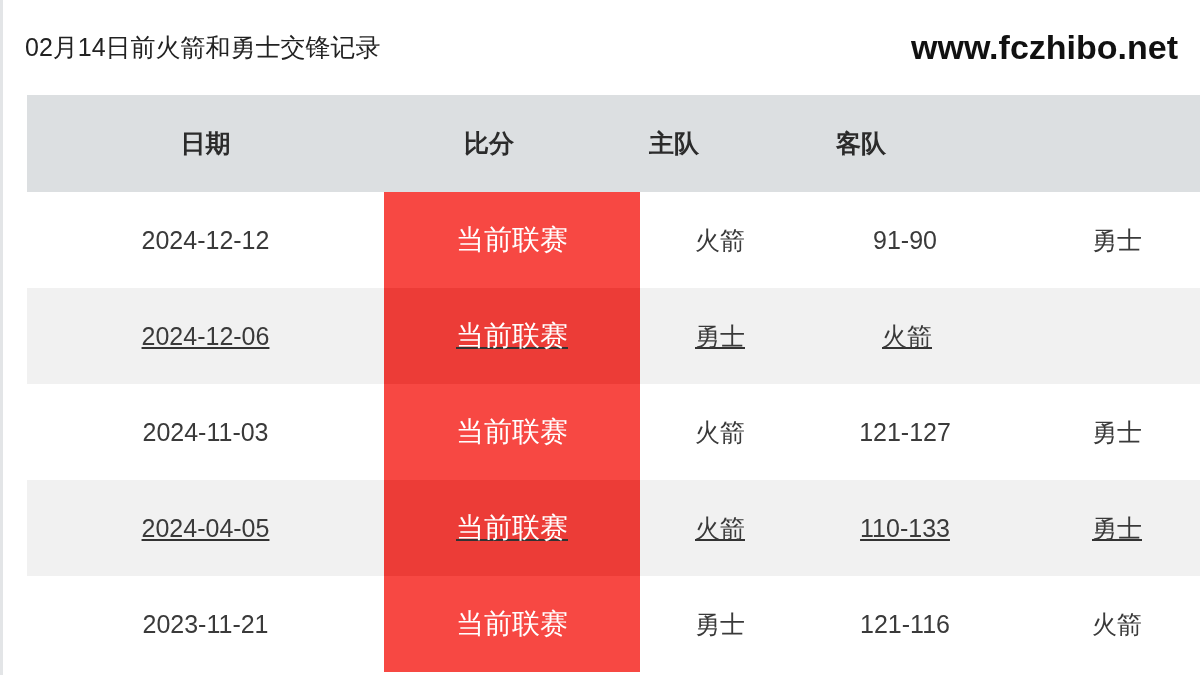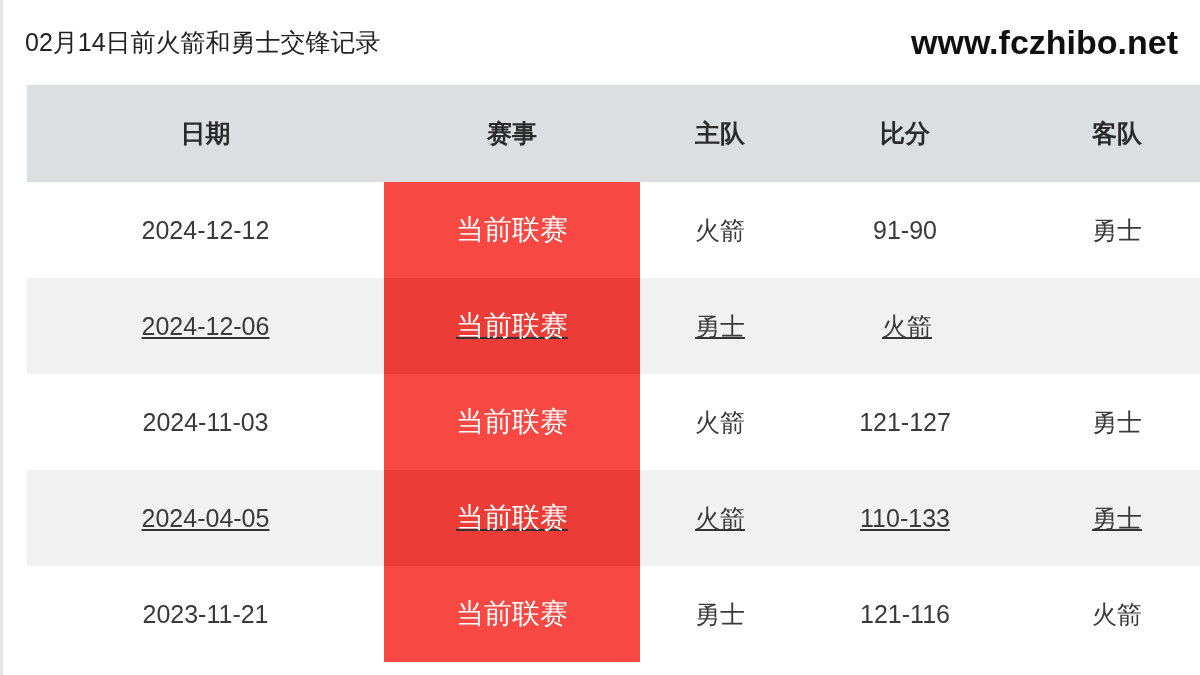--- a/index.html
+++ b/index.html
@@ -20,21 +20,21 @@
     width: 1200px;
     height: 675px;
     box-sizing: border-box;
     border-left: 3px solid #e3e5e7;
     background: #ffffff;
   }
 
   
   .titlebar {
     position: relative;
-    height: 85px;
+    height: 95px;
     box-sizing: border-box;
     display: flex;
     align-items: center;
     justify-content: space-between;
     padding: 0 22px 0 22px;
     background: #ffffff;
     gap: 46px;
   }
   .page-title {
     font-size: 25px;
@@ -120,23 +120,22 @@
 
   <div class="titlebar">
     <div class="page-title">02月14日前火箭和勇士交锋记录</div>
     <div class="site-url">www.fczhibo.net</div>
   </div>
 
   <div class="table">
 
     <div class="row header">
       <div class="cell col-date">日期</div>
-      <div class="cell col-comp">赛事</div>
+      <div class="cell col-score">比分</div>
       <div class="cell col-home">主队</div>
-      <div class="cell col-score">比分</div>
       <div class="cell col-away">客队</div>
     </div>
 
     <div class="row odd">
       <div class="cell col-date cell-date">2024-12-12</div>
       <div class="cell col-comp">当前联赛</div>
       <div class="cell col-home">火箭</div>
       <div class="cell col-score cell-score">91-90</div>
       <div class="cell col-away">勇士</div>
     </div>

